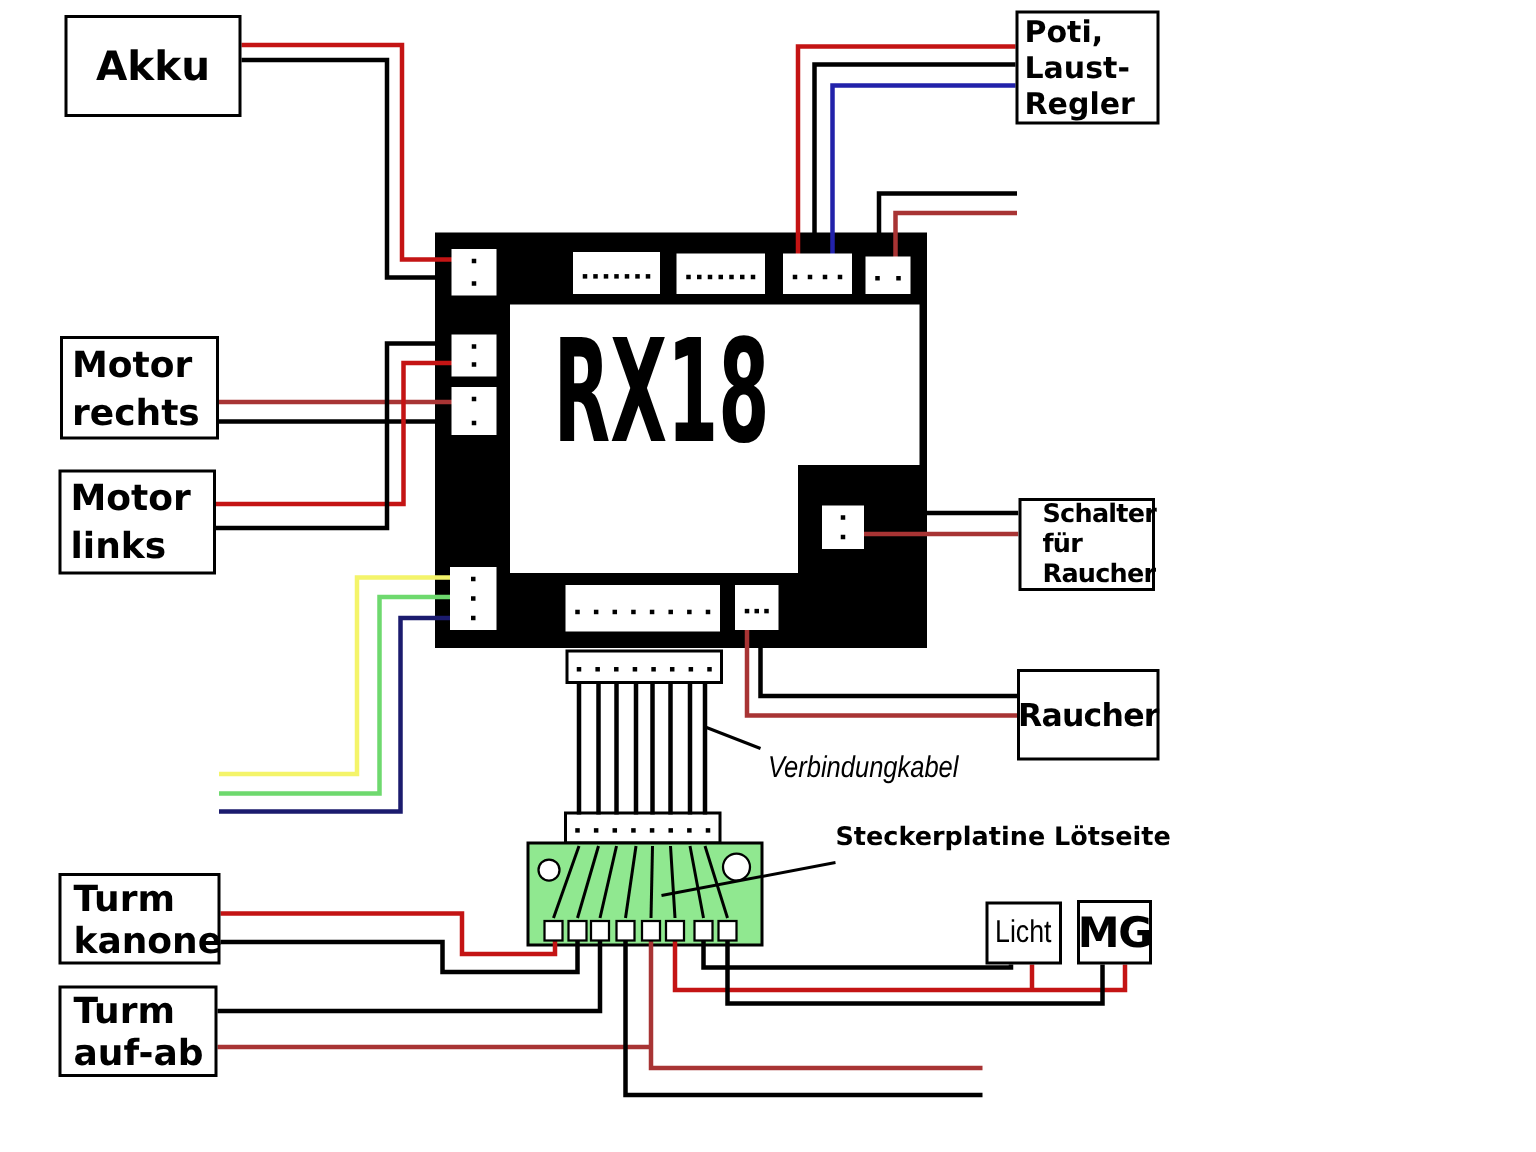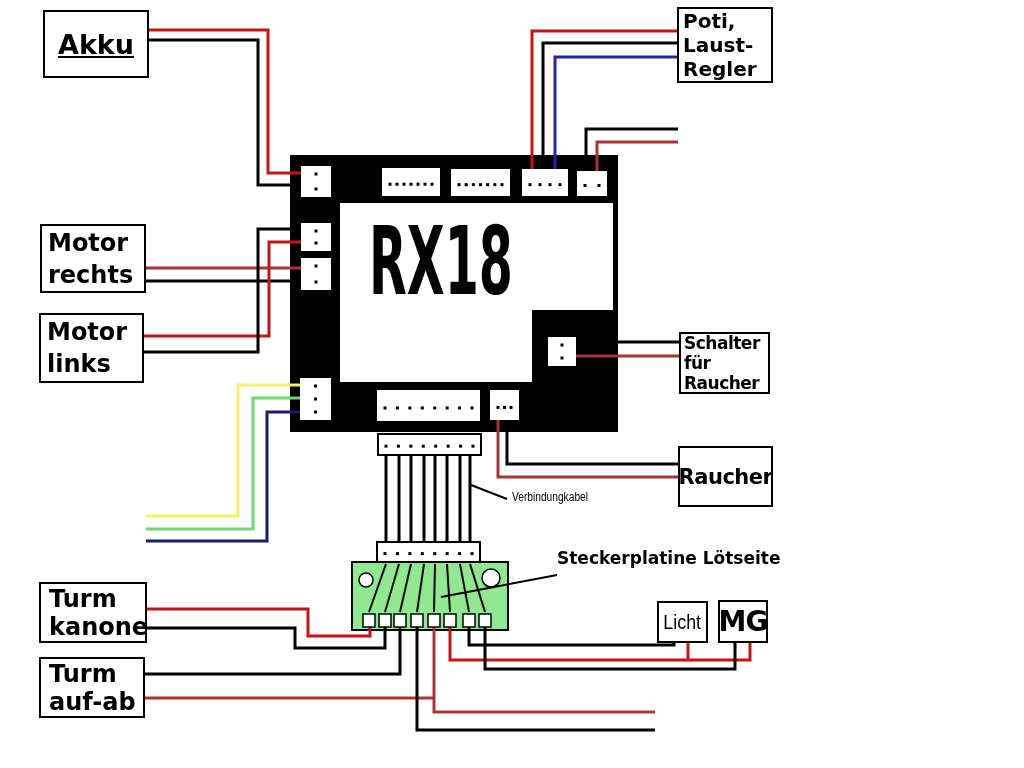--- a/index.html
+++ b/index.html
@@ -8,35 +8,35 @@
   #diagram-svg{position:absolute;left:0;top:0;}
   .label-box{position:absolute;background:#ffffff;border:2px solid #000;box-sizing:border-box;
              display:flex;flex-direction:column;justify-content:center;align-items:flex-start;
              white-space:nowrap;}
   .label-box .line{display:block;}
   .centered{align-items:center;}
   .cond{font-family:"Liberation Sans",sans-serif;display:inline-block;transform:scaleX(.85);}
   .cond-l{transform-origin:left center;}
   .cond-c{transform-origin:center center;}
 
-  .b-akku{left:43px;top:10px;width:106px;height:68px;font-size:27px;font-weight:bold;text-decoration:underline;}
+  .b-akku{left:43px;top:10px;width:118px;height:68px;font-size:27px;font-weight:bold;}
   .b-poti{left:677px;top:7px;width:96px;height:76px;font-size:20px;font-weight:bold;padding-left:4px;line-height:24px;}
   .b-laut{left:677px;top:98px;width:97px;height:63px;font-size:23px;line-height:29px;padding-left:3px;font-family:"Liberation Sans",sans-serif;}
   .b-mrechts{left:40px;top:224px;width:106px;height:69px;font-size:24px;font-weight:bold;padding-left:6px;line-height:32px;}
   .b-mlinks{left:39px;top:313px;width:105px;height:70px;font-size:24px;font-weight:bold;padding-left:6px;line-height:32px;}
-  .b-schalter{left:679px;top:332px;width:91px;height:62px;font-size:17px;font-weight:bold;padding-left:3px;line-height:20px;letter-spacing:-.5px;}
+  .b-schalter{left:679px;top:332px;width:91px;height:62px;font-size:17px;font-weight:bold;padding-left:14px;line-height:20px;letter-spacing:-.5px;}
   .b-raucher{left:678px;top:446px;width:95px;height:61px;font-size:21px;font-weight:bold;letter-spacing:-.5px;}
   .b-empf{left:40px;top:495px;width:107px;height:69px;font-size:25px;font-family:"Liberation Sans",sans-serif;}
   .b-tdreh{left:39px;top:582px;width:108px;height:61px;font-size:24px;font-weight:bold;padding-left:8px;line-height:28px;}
   .b-taufab{left:39px;top:657px;width:106px;height:61px;font-size:24px;font-weight:bold;padding-left:8px;line-height:28px;}
   .b-licht{left:657px;top:601px;width:51px;height:42px;font-size:21px;font-family:"Liberation Sans",sans-serif;}
   .b-mg{left:718px;top:600px;width:50px;height:43px;font-size:28px;font-weight:bold;letter-spacing:-1px;}
   .b-rrz{left:653px;top:688px;width:118px;height:66px;font-size:18px;font-weight:bold;padding-left:7px;line-height:21px;}
 
-  #cable-label{position:absolute;left:512px;top:490px;font-size:12px;font-family:"Liberation Sans",sans-serif;white-space:nowrap;}
+  #cable-label{position:absolute;left:512px;top:501px;font-size:20px;font-family:"Liberation Sans",sans-serif;white-space:nowrap;font-style:italic;}
   #pcb-label{position:absolute;left:557px;top:549px;font-size:17px;font-weight:bold;line-height:19px;white-space:nowrap;}
   #board-title{font-family:"DejaVu Sans",sans-serif;font-weight:bold;fill:#000;}
 </style>
 </head>
 <body>
 
 <div id="stage">
 
   <svg id="diagram-svg" width="1024" height="768" viewBox="0 0 1024 768">
     <rect x="290" y="155" width="328" height="277" fill="#000000"></rect>

